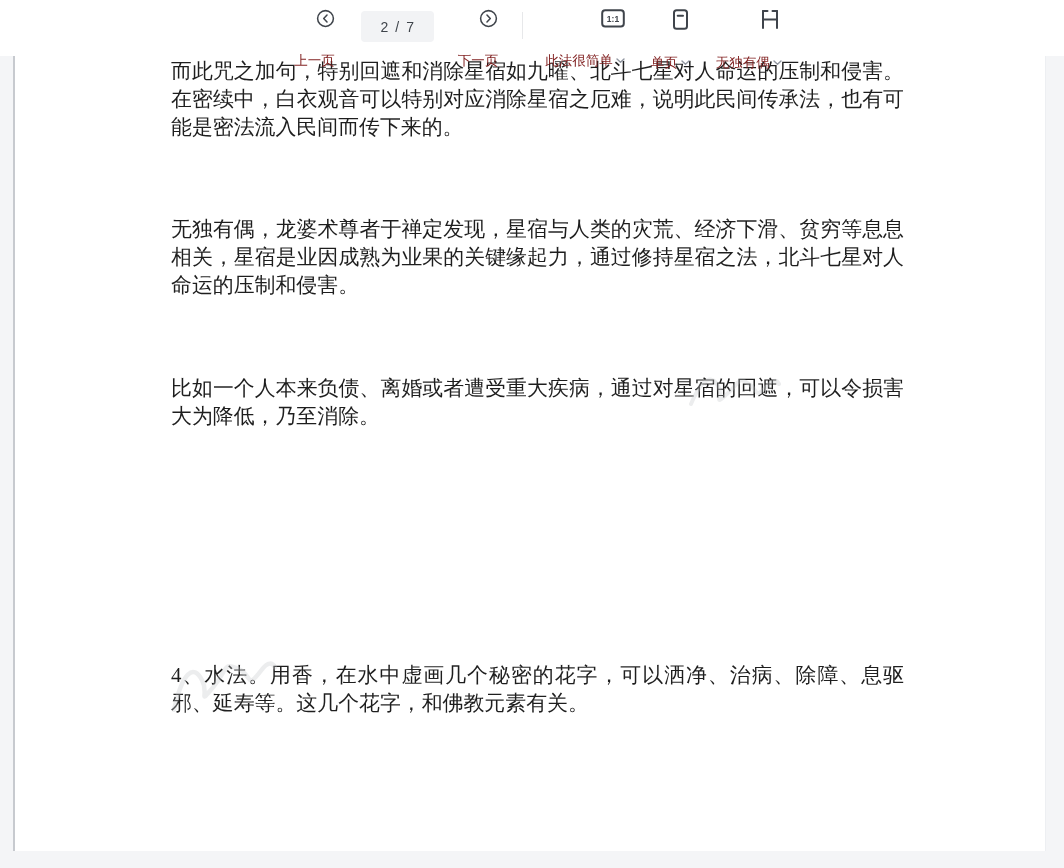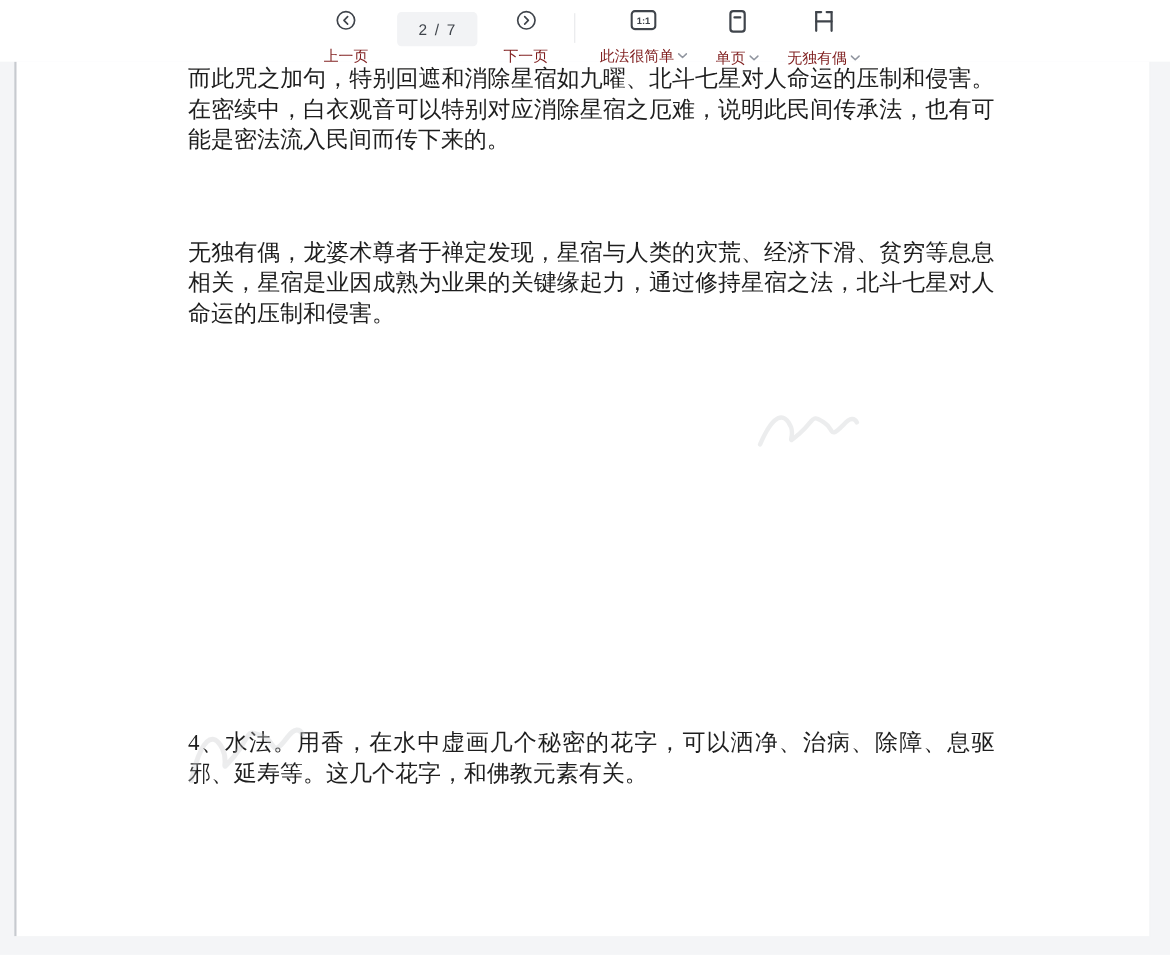--- a/index.html
+++ b/index.html
@@ -14,22 +14,22 @@
   
   .toolbar {
     position:absolute; top:0; left:0;
     width:1064px; height:56px;
     background:#ffffff;
     display:flex; align-items:flex-start; justify-content:center;
     z-index:10;
   }
   .toolbar-inner { display:flex; align-items:flex-start; transform:translateX(6px); }
   .tb-btn {
-    display:flex; flex-direction:column; align-items:center;
-    gap:10px; padding-top:9px; cursor:pointer;
+    display:flex; flex-direction:column; align-items:flex-end;
+    gap:21px; padding-top:9px; cursor:pointer;
   }
   .tb-label {
     font-size:13.5px; color:#7f1d1d; line-height:15px;
     display:flex; align-items:center; gap:3px; white-space:nowrap;
   }
   .tb-icon { display:block; }
   .page-box {
     width:73px; height:31px; margin:11px 24px 0 26px;
     background:#f2f3f5; border-radius:4px;
     display:flex; align-items:center; justify-content:center; gap:7px;
@@ -139,20 +139,21 @@
     </div>
 
   </div>
 </div>
 
 <div class="viewer">
   <div class="page">
 
     <p class="para" style="top:1px">而此咒之加句，特别回遮和消除星宿如九曜、北斗七星对人命运的压制和侵害。在密续中，白衣观音可以特别对应消除星宿之厄难，说明此民间传承法，也有可能是密法流入民间而传下来的。</p>
     <p class="para" style="top:159px">无独有偶，龙婆术尊者于禅定发现，星宿与人类的灾荒、经济下滑、贫穷等息息相关，星宿是业因成熟为业果的关键缘起力，通过修持星宿之法，北斗七星对人命运的压制和侵害。</p>
+    <p class="para" style="top:318px">比如一个人本来负债、离婚或者遭受重大疾病，通过对星宿的回遮，可以令损害大为降低，乃至消除。</p>
     <p class="para" style="top:605px">4、水法。用香，在水中虚画几个秘密的花字，可以洒净、治病、除障、息驱邪、延寿等。这几个花字，和佛教元素有关。</p>
 
     <div class="watermark" style="left:668px; top:310px;">
       <svg width="100" height="50" viewBox="0 0 100 50" fill="none">
         <path d="M8 38 C20 10, 30 8, 36 22 C40 32, 30 40, 44 28 C58 16, 54 10, 66 18 C76 24, 70 34, 84 20 C90 13, 94 14, 96 18" stroke="#c3c6c9" stroke-width="4" stroke-linecap="round" opacity="0.7"></path>
       </svg>
     </div>
     <div class="watermark" style="left:146px; top:592px; transform:rotate(-8deg);">
       <svg width="120" height="70" viewBox="0 0 120 70" fill="none">
         <path d="M10 55 C24 18, 36 12, 42 30 C47 44, 34 54, 52 38 C70 22, 64 14, 80 24 C92 31, 84 46, 102 28 C110 20, 114 22, 116 27" stroke="#c3c6c9" stroke-width="4.5" stroke-linecap="round" opacity="0.7"></path>

